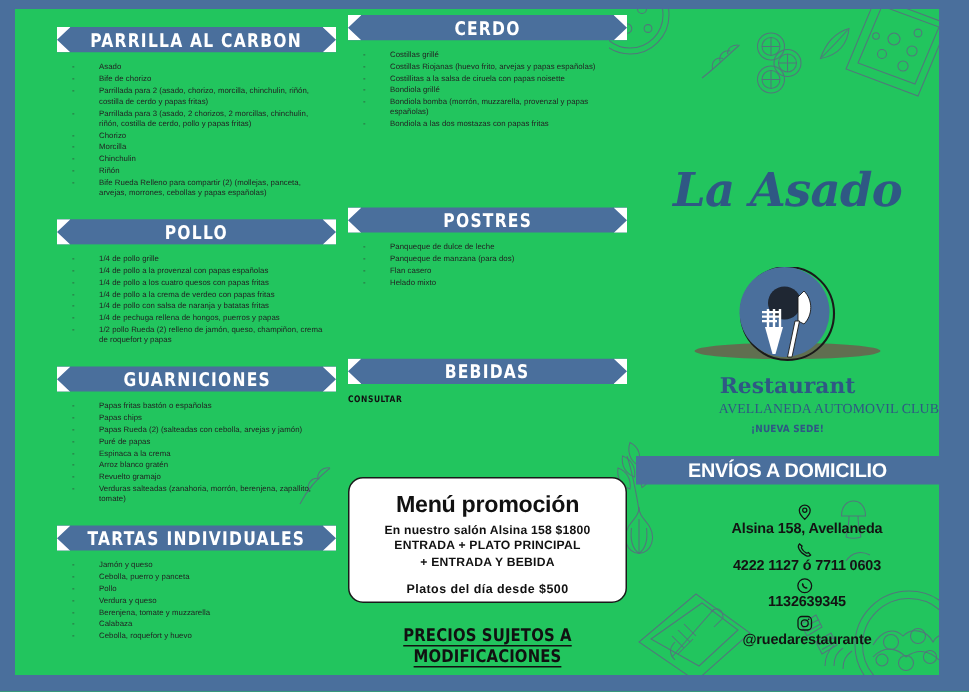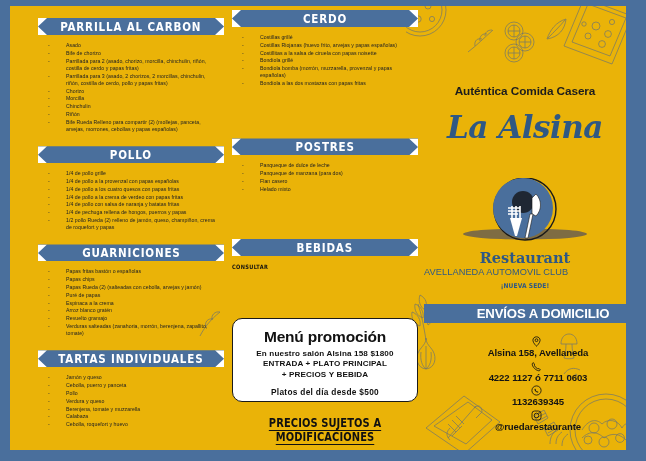--- a/index.html
+++ b/index.html
@@ -13,21 +13,21 @@
     font-family: "Liberation Sans", sans-serif;
     overflow: hidden;
     position: relative;
   }
   .page {
     position: absolute;
     left: 10px;
     top: 6px;
     width: 616px;
     height: 444px;
-    background: #eab308;
+    background: #22c55e;
     overflow: hidden;
   }
   
   .col-left {
     position: absolute;
     left: 28px;
     top: 12px;
     width: 186px;
   }
   .col-mid {
@@ -205,22 +205,22 @@
     font-family: "DejaVu Serif", "Liberation Serif", serif;
     font-weight: bold;
     font-size: 14.5px;
     color: #2f5884;
   }
   .brand-club {
     position: absolute;
     top: 261px;
     left: 0;
     width: 202px;
-    text-align: left;
-    font-family: Liberation Sans, sans-serif;
+    text-align: right;
+    font-family: Liberation Serif, serif;
     font-size: 9.2px;
     color: #2f5884;
     letter-spacing: 0.1px;
   }
   .brand-nueva {
     position: absolute;
     top: 276px;
     left: 0;
     width: 202px;
     text-align: center;
@@ -234,21 +234,20 @@
   .envios-bar {
     position: absolute;
     top: 298px;
     left: 0;
     width: 202px;
     height: 19px;
     background: #4a6f9c;
     display: flex;
     align-items: center;
     justify-content: center;
-    padding-left: 18px;
   }
   .envios-text {
     color: #ffffff;
     font-size: 13.2px;
     font-weight: bold;
     letter-spacing: -0.15px;
   }
 
   .contact-list {
     position: absolute;
@@ -507,32 +506,31 @@
 
     <div class="ribbon">
       <span class="ribbon-text">BEBIDAS</span>
     </div>
     <div class="consultar">CONSULTAR</div>
 
     <div class="promo-box">
       <div class="promo-title">Menú promoción</div>
       <div class="promo-line">En nuestro salón Alsina 158 $1800</div>
       <div class="promo-line">ENTRADA + PLATO PRINCIPAL</div>
-      <div class="promo-line">+ PRECIOS Y BEBIDA</div>
+      <div class="promo-line">+ ENTRADA Y BEBIDA</div>
       <div class="promo-gap"></div>
       <div class="promo-dia">Platos del día desde $500</div>
     </div>
 
     <div class="precios">PRECIOS SUJETOS A MODIFICACIONES</div>
   </div>
 
   <div class="col-right">
 
-    <div class="brand-tagline">Auténtica Comida Casera</div>
-    <div class="brand-name">La Alsina</div>
+    <div class="brand-name">La Asado</div>
 
     <div class="logo-wrap">
       <svg width="202" height="72" viewBox="0 0 202 72">
         <ellipse cx="101" cy="56" rx="62" ry="5.5" fill="#6b5f4e" opacity="0.85"></ellipse>
         <circle cx="101" cy="31" r="31" fill="none" stroke="#1a1a1a" stroke-width="1.4"></circle>
         <circle cx="99" cy="30" r="30" fill="#4a6f9c"></circle>
         <circle cx="99" cy="24" r="11" fill="#1f2733"></circle>
         <g stroke="#ffffff" stroke-width="1.5" fill="none">
           <path d="M84 30 L96 30 M84 33 L96 33 M84 36 L94 36"></path>
         </g>

